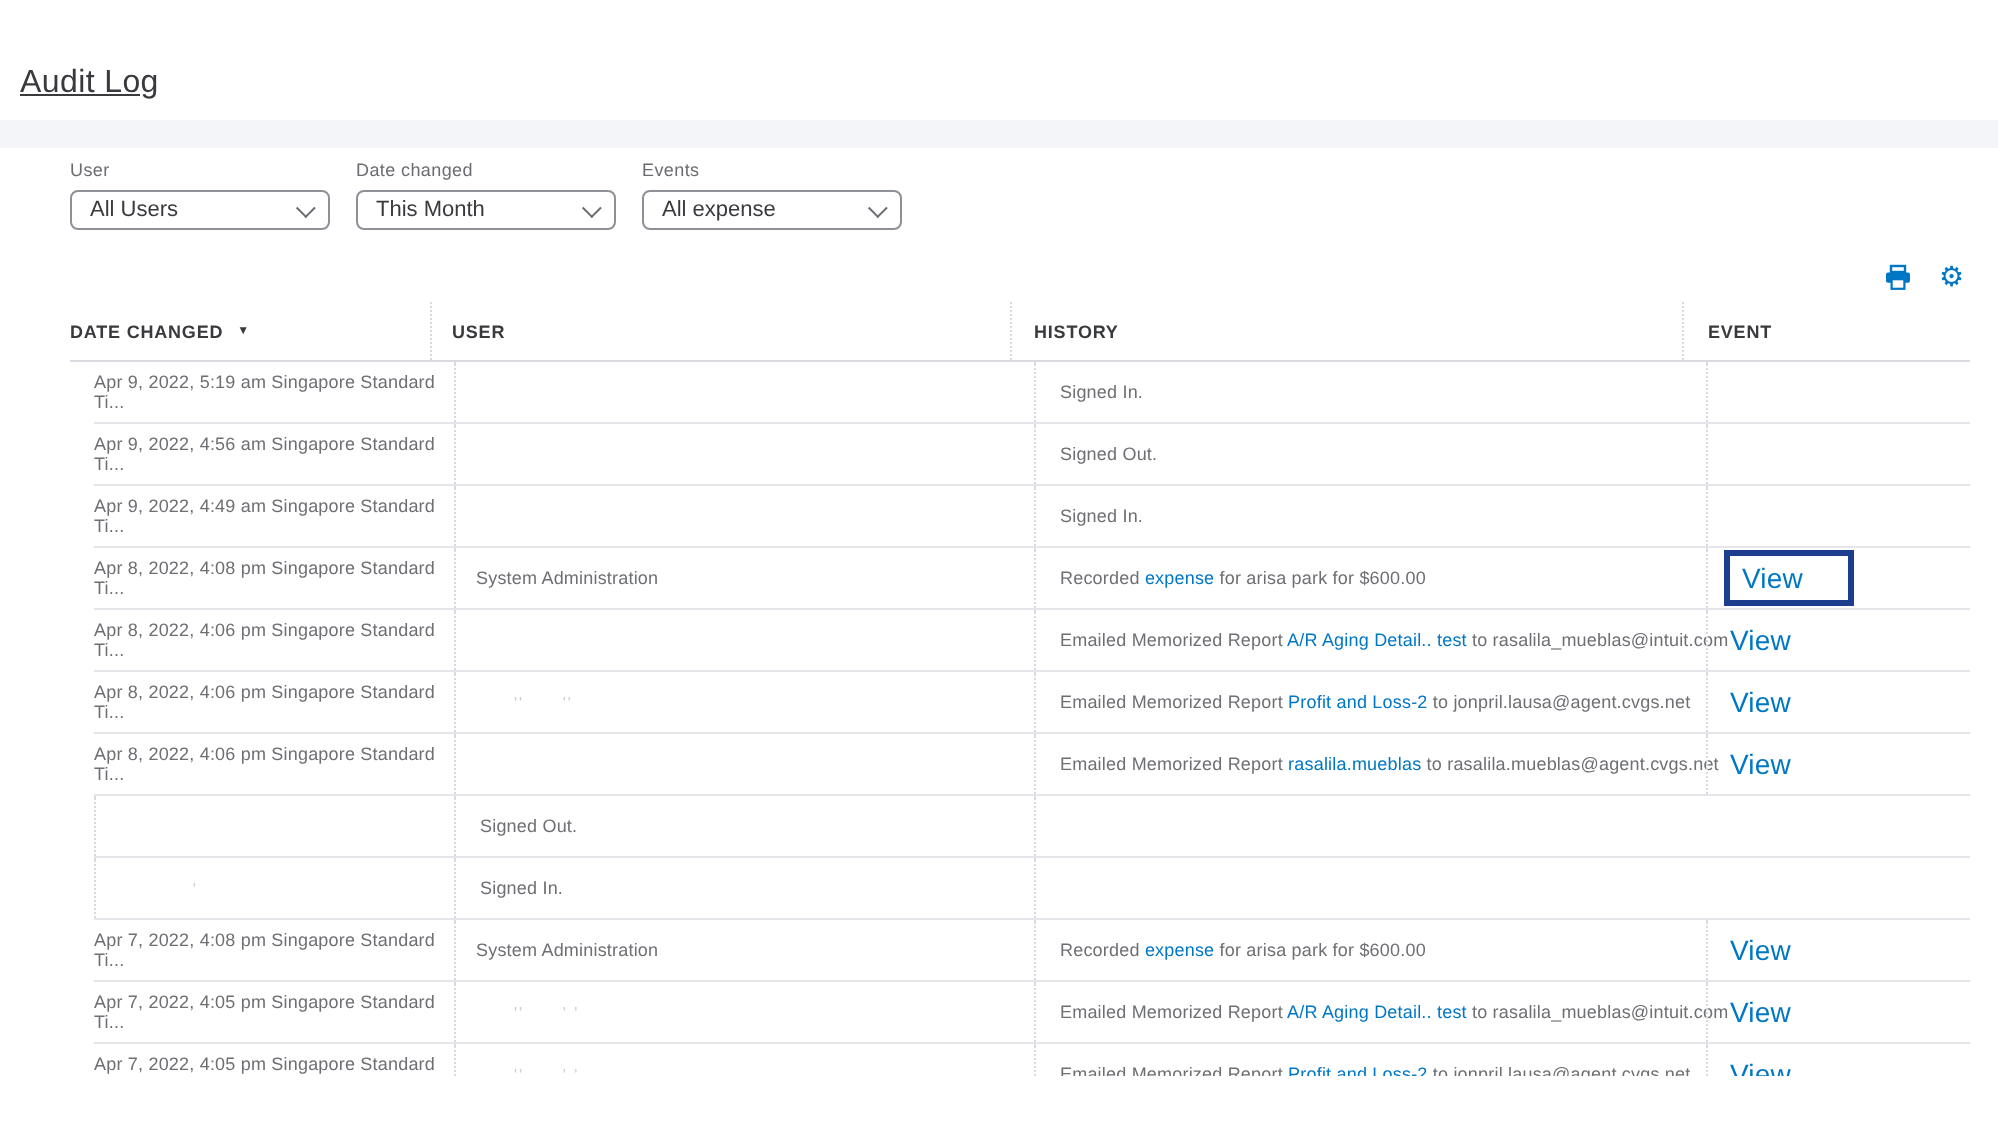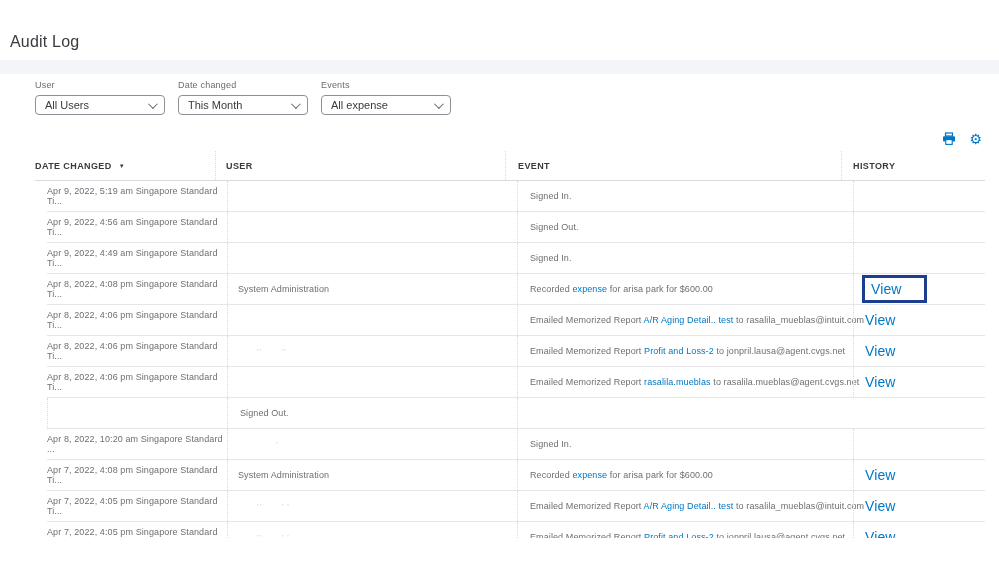--- a/index.html
+++ b/index.html
@@ -5,21 +5,21 @@
   * { box-sizing: border-box; margin: 0; padding: 0; }
   html, body {
     width: 999px; height: 562px;
     background: #ffffff;
     font-family: "Liberation Sans", sans-serif;
     overflow: hidden;
     color: #393A3D;
   }
   
   .topbar { height: 28px; background: #ffffff; }
-  .title-row { padding: 5px 0 9px 10px; background: #ffffff; }
+  .title-row { padding: 5px 0 9px 10px; background: #ffffff; text-decoration: underline; }
   .page-title { font-size: 16px; font-weight: 400; color: #393A3D; letter-spacing: .2px; }
   .band { height: 14px; background: #f4f5f8; }
 
   
   .filters { display: flex; padding: 6px 0 0 35px; gap: 13px; background:#fff; }
   .filter-block { width: 130px; }
   .filter-label { font-size: 9px; color: #6B6C72; margin-bottom: 5px; letter-spacing: .2px; }
   .select-box {
     height: 20px; border: 1px solid #8D9096; border-radius: 4px;
     display: flex; align-items: center; justify-content: space-between;
@@ -113,26 +113,26 @@
 <div class="table-clip">
   <div class="audit-table">
     <div class="thead">
       <div class="th c1">
         <span>DATE CHANGED</span>
         <span class="sort-arrow">▼</span>
       </div>
       <div class="th c2">
         <span>USER</span>
       </div>
+      <div class="th c4">
+        <span>HISTORY</span>
+      </div>
       <div class="th c3">
         <span>EVENT</span>
       </div>
-      <div class="th c4">
-        <span>HISTORY</span>
-      </div>
     </div>
     <div>
         <div class="row">
           <div class="td c1">
             <span>Apr 9, 2022, 5:19 am Singapore Standard Ti...</span>
           </div>
           <div class="td c2"></div>
           <div class="td c3">
             <span class="event-text"><span>Signed In.</span></span>
           </div>
@@ -211,23 +211,20 @@
           </div>
         </div>
         <div class="row">
           <div class="td c2"></div>
           <div class="td c3">
             <span class="event-text"><span>Signed Out.</span></span>
           </div>
           <div class="td c4"></div>
         </div>
         <div class="row">
-          <div class="td c1">
-            <span>Apr 8, 2022, 10:20 am Singapore Standard ...</span>
-          </div>
           <div class="td c2">
             <span class="ghost">      '</span>
           </div>
           <div class="td c3">
             <span class="event-text"><span>Signed In.</span></span>
           </div>
           <div class="td c4"></div>
         </div>
         <div class="row">
           <div class="td c1">

